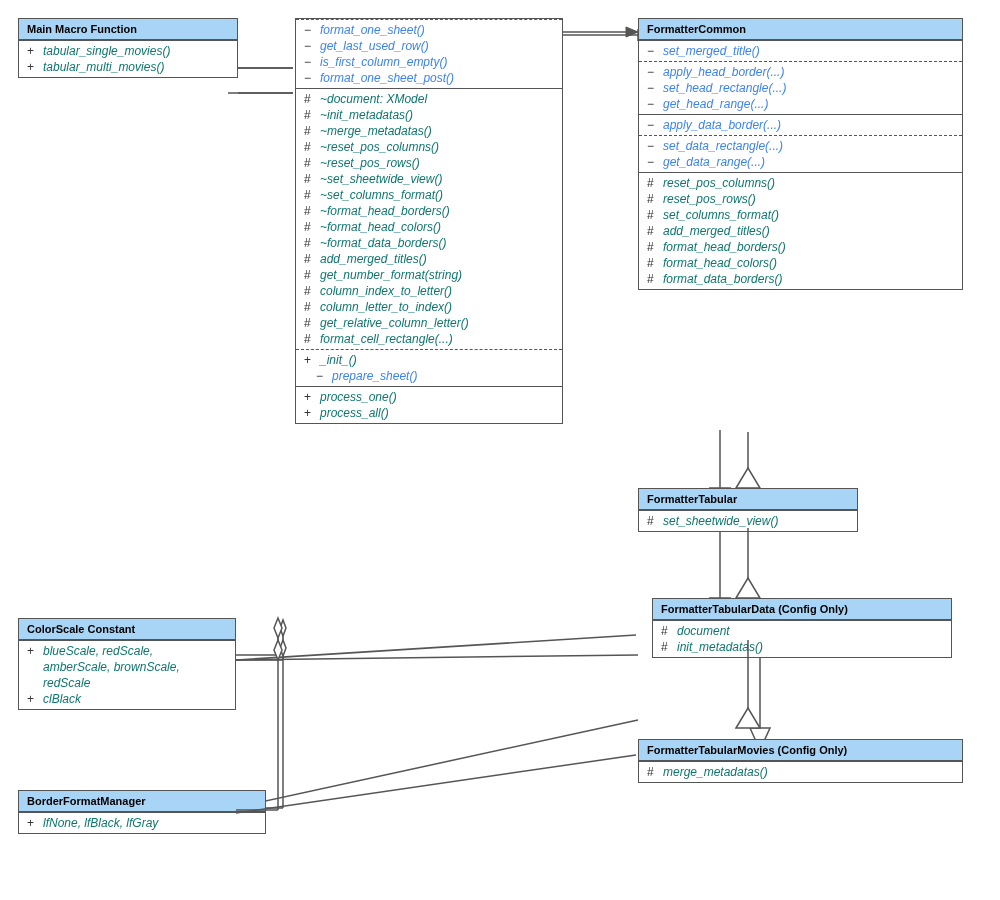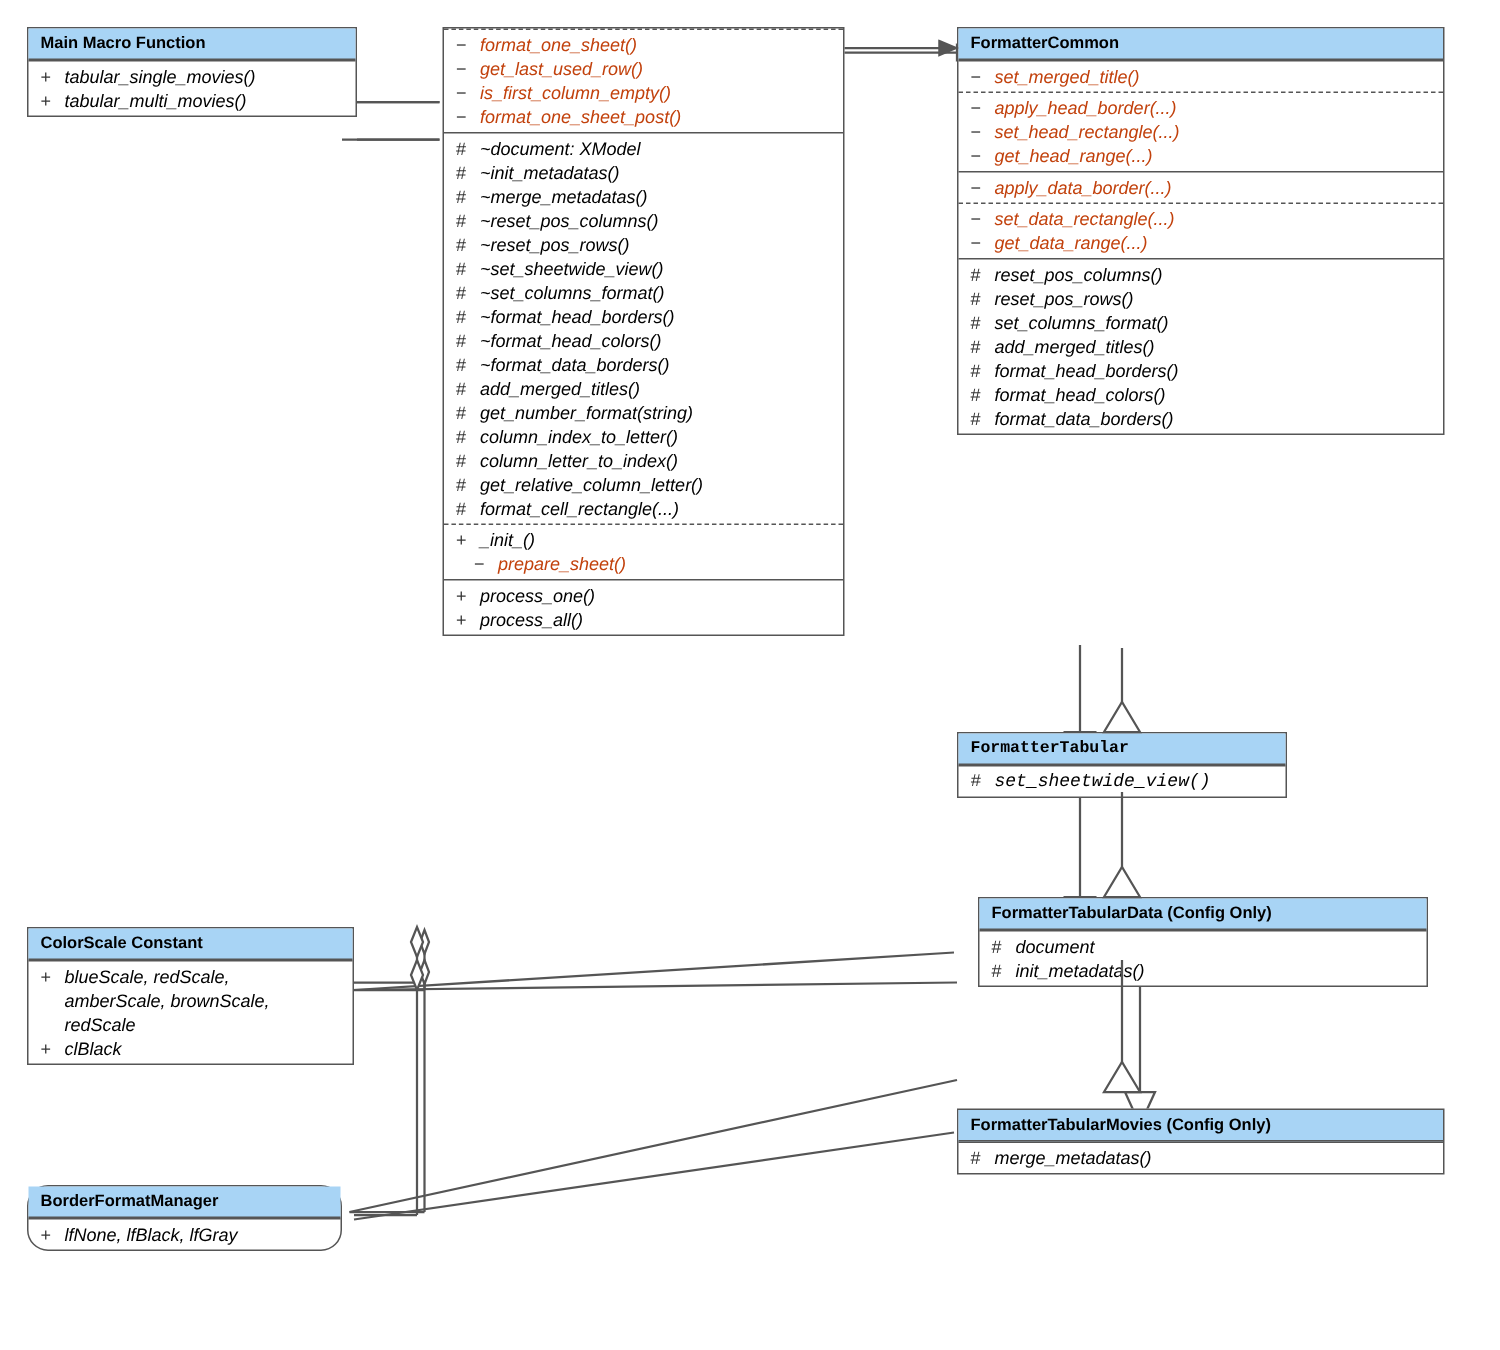--- a/index.html
+++ b/index.html
@@ -43,25 +43,25 @@
       white-space: nowrap;
     }
     .uml-row .symbol {
       display: inline-block;
       width: 16px;
       font-size: 12px;
       color: #333;
       flex-shrink: 0;
     }
     .uml-row .method-blue {
-      color: #000000;
+      color: #0f766e;
       font-style: italic;
     }
     .uml-row .method-orange {
-      color: #c2410c;
+      color: #3b82f6;
       font-style: italic;
     }
     .symbol-plus { color: #333; }
 
     svg.arrows {
       position: absolute;
       top: 0; left: 0;
       width: 1000px;
       height: 900px;
       pointer-events: none;
@@ -300,21 +300,21 @@
           <span class="symbol">#</span>
           <span class="method-blue">format_head_colors()</span>
         </div>
       <div class="uml-row">
           <span class="symbol">#</span>
           <span class="method-blue">format_data_borders()</span>
         </div>
     </div>
   </div>
 
-  <div class="uml-box" style="left:638px; top:488px; width:220px;font-family:Liberation Mono, monospace;">
+  <div class="uml-box" style="left:638px; top:488px; width:220px;">
     <div class="uml-header">FormatterTabular</div>
     <div class="uml-section">
       <div class="uml-row">
           <span class="symbol">#</span>
           <span class="method-blue">set_sheetwide_view()</span>
         </div>
     </div>
   </div>
 
   <div class="uml-box" style="left:652px; top:598px; width:300px;">
@@ -356,21 +356,21 @@
           <span class="symbol" style="visibility:hidden">+</span>
           <span class="method-blue">redScale</span>
         </div>
       <div class="uml-row">
           <span class="symbol">+</span>
           <span class="method-blue">clBlack</span>
         </div>
     </div>
   </div>
 
-  <div class="uml-box" style="left:18px; top:790px; width:210px;border-radius:14px;">
+  <div class="uml-box" style="left:18px; top:790px; width:248px;">
     <div class="uml-header">BorderFormatManager</div>
     <div class="uml-section">
       <div class="uml-row">
           <span class="symbol">+</span>
           <span class="method-blue">lfNone, lfBlack, lfGray</span>
         </div>
     </div>
   </div>
 
   <svg style="position:absolute;top:0;left:0;width:1000px;height:900px;pointer-events:none;">

